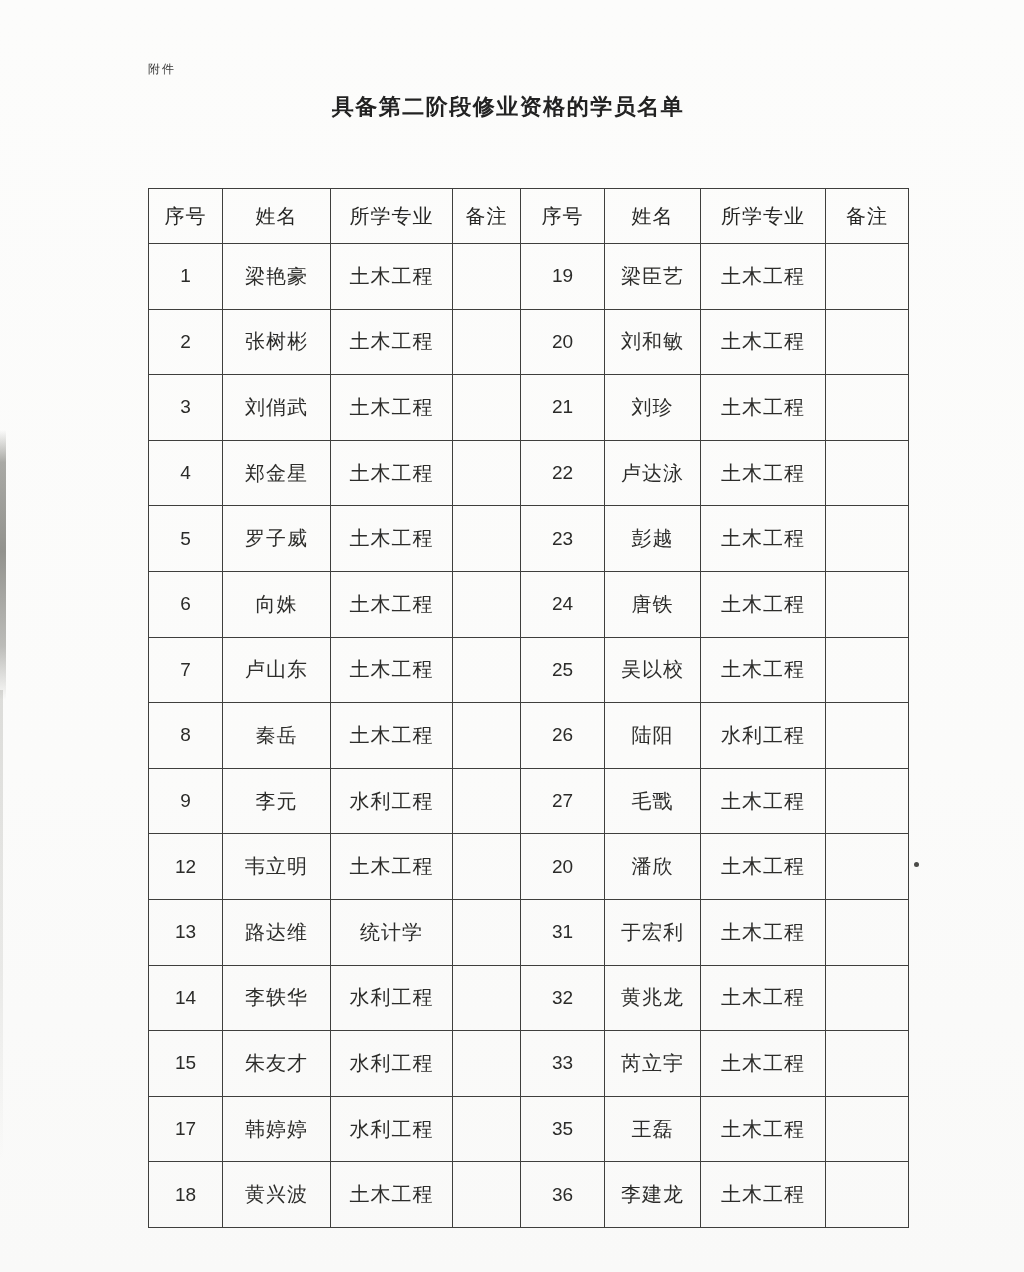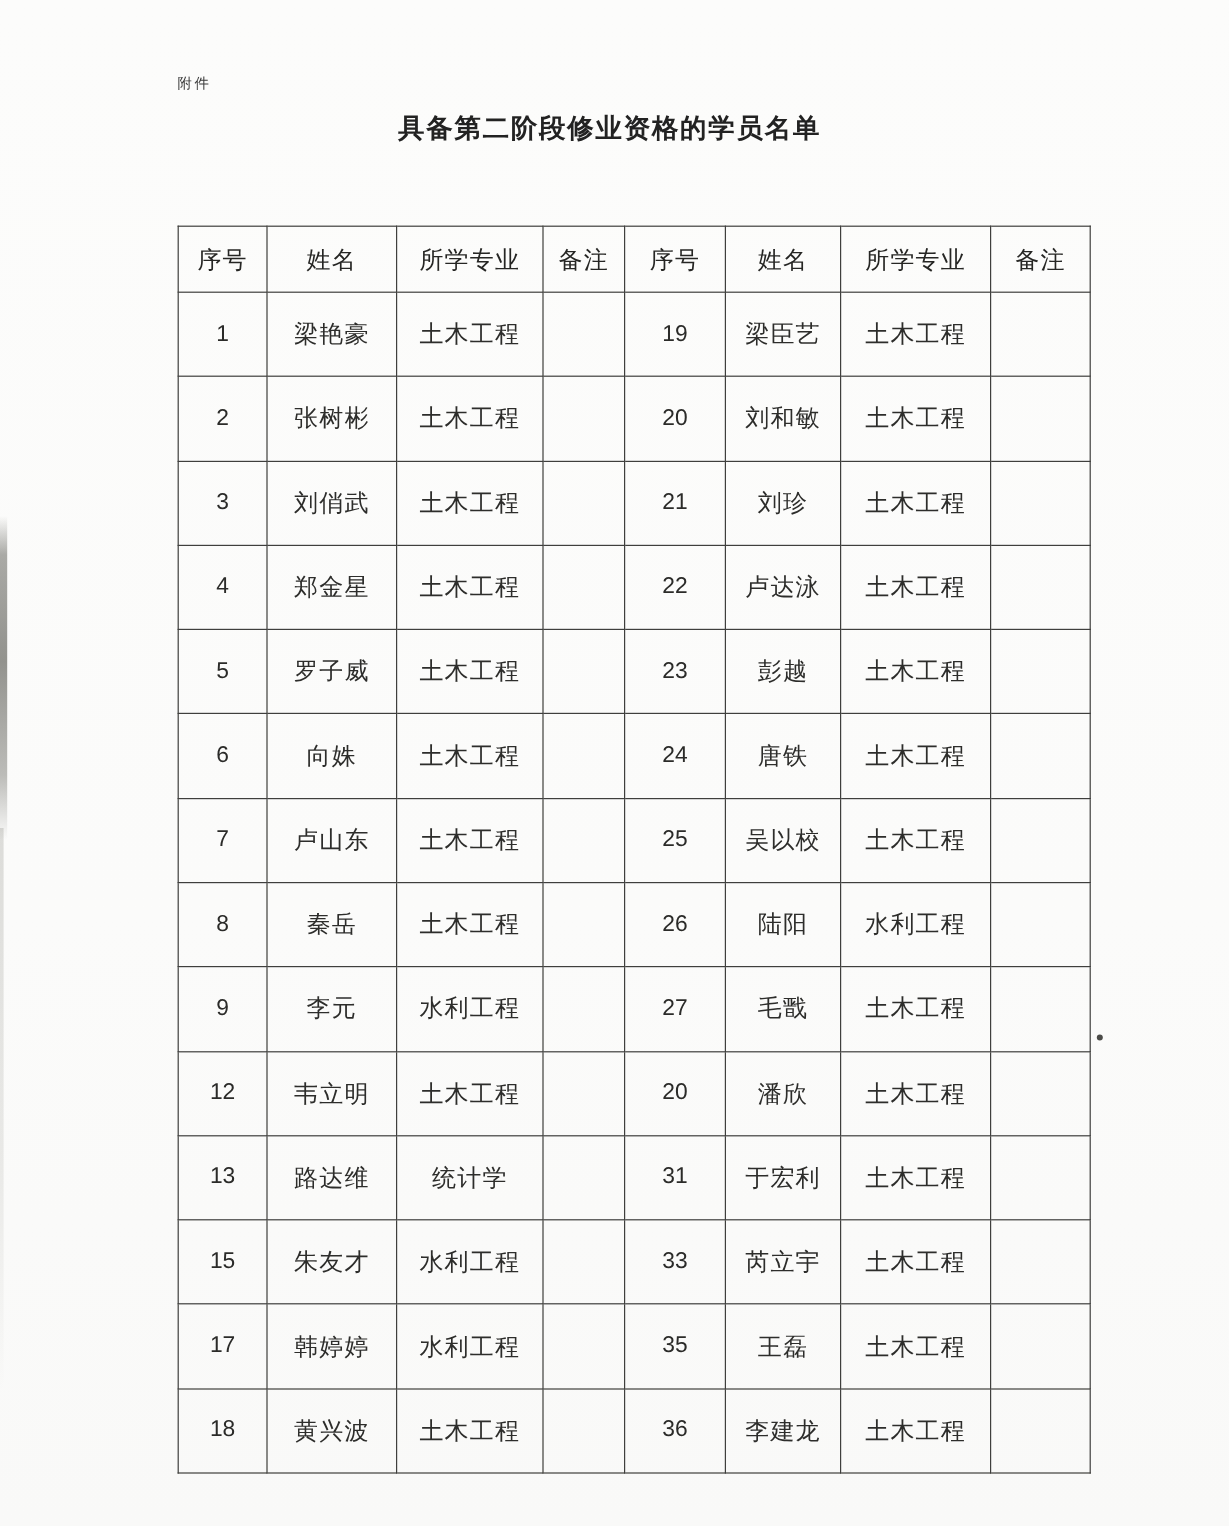--- a/index.html
+++ b/index.html
@@ -247,20 +247,30 @@
           <td class="num-cell">13</td>
           <td>路达维</td>
           <td>统计学</td>
           <td></td>
           <td class="num-cell">31</td>
           <td>于宏利</td>
           <td>土木工程</td>
           <td></td>
         </tr>
         <tr>
+          <td class="num-cell">14</td>
+          <td>李轶华</td>
+          <td>水利工程</td>
+          <td></td>
+          <td class="num-cell">32</td>
+          <td>黄兆龙</td>
+          <td>土木工程</td>
+          <td></td>
+        </tr>
+        <tr>
           <td class="num-cell">15</td>
           <td>朱友才</td>
           <td>水利工程</td>
           <td></td>
           <td class="num-cell">33</td>
           <td>芮立宇</td>
           <td>土木工程</td>
           <td></td>
         </tr>
         <tr>

